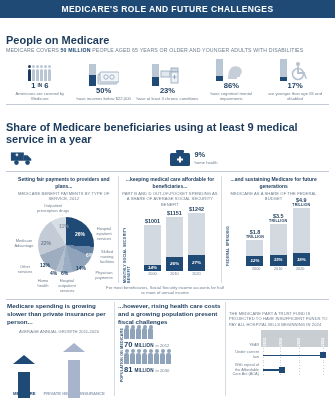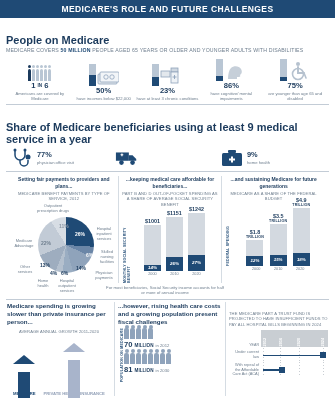--- a/index.html
+++ b/index.html
@@ -208,49 +208,34 @@
               <i style="height:17%"></i>
             </div>
           <svg width="22" height="20" viewBox="0 0 22 20">
             <circle cx="10" cy="3" r="2" fill="#b6c2cf"></circle>
             <path d="M10 6v6h6" stroke="#b6c2cf" stroke-width="2" fill="none" stroke-linecap="round"></path>
             <circle cx="10" cy="13" r="5.5" fill="none" stroke="#b6c2cf" stroke-width="1.6"></circle>
             <path d="M16 12l2 5" stroke="#b6c2cf" stroke-width="1.6" stroke-linecap="round"></path>
           </svg>
         </div>
         <div class="val">
-            <span>75%</span>
+            <span>17%</span>
           </div>
         <div class="lab">are younger than age 65 and disabled</div>
       </div>
 
     </div>
   </div>
 
   <div class="rule"></div>
 
   <div class="sect">
     <div class="sect-h">Share of Medicare beneficiaries using at least 9 medical service in a year</div>
     <div class="svcrow">
 
-      <div class="svc">
-        <div class="ico">
-          <svg width="22" height="20" viewBox="0 0 22 20">
-            <path d="M4 2v5a5 5 0 0010 0V2" stroke="#1f4a75" stroke-width="1.5" fill="none"></path>
-            <circle cx="4" cy="2" r="1.5" fill="#1f4a75"></circle>
-              <circle cx="14" cy="2" r="1.5" fill="#1f4a75"></circle>
-            <path d="M9 12v2a4 4 0 008 0v-2" stroke="#1f4a75" stroke-width="1.5" fill="none"></path>
-            <circle cx="17" cy="9" r="2.5" fill="#1f4a75"></circle>
-          </svg>
-        </div>
-        <div class="tx">
-          <div class="v">77%</div>
-          <div class="l">physician office visit</div>
-        </div>
-      </div>
 
       <div class="svc">
         <div class="ico">
           <svg width="26" height="18" viewBox="0 0 26 18">
             <rect x="1" y="3" width="14" height="9" fill="#1f4a75"></rect>
             <path d="M15 6h4l4 4v2h-8z" fill="#1f4a75"></path>
             <path d="M6 5.5h3M7.5 4v3" stroke="#fff" stroke-width="1.3"></path>
             <circle cx="7" cy="14" r="2.5" fill="#1f4a75"></circle>
               <circle cx="19" cy="14" r="2.5" fill="#1f4a75"></circle>
           </svg>

